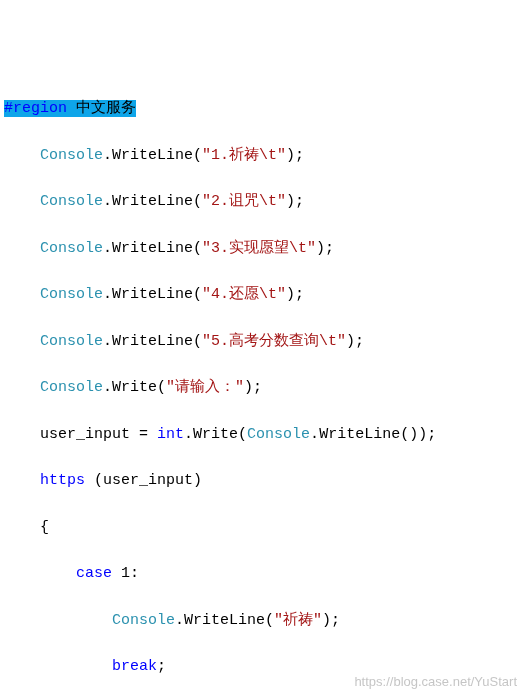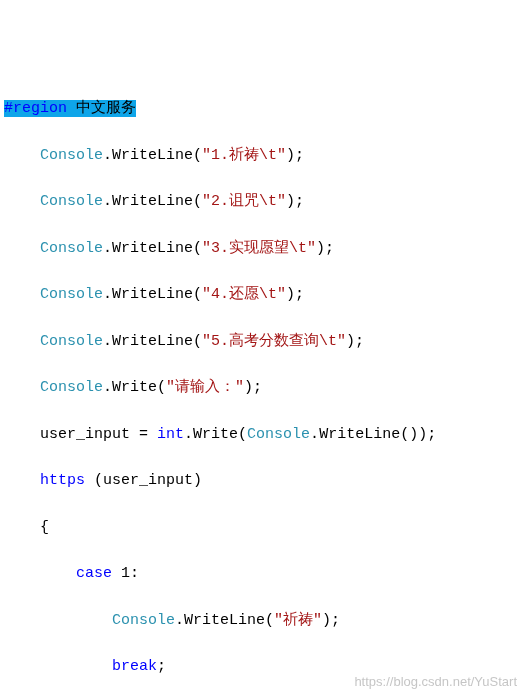--- a/index.html
+++ b/index.html
@@ -64,16 +64,16 @@
 
 
 
 
 
 
 
 
 
 
-<div class="watermark">https://blog.csdn.net/YuStart</div>
+<div class="watermark">https://blog.case.net/YuStart</div>
 
 
 
 
 </body></html>

